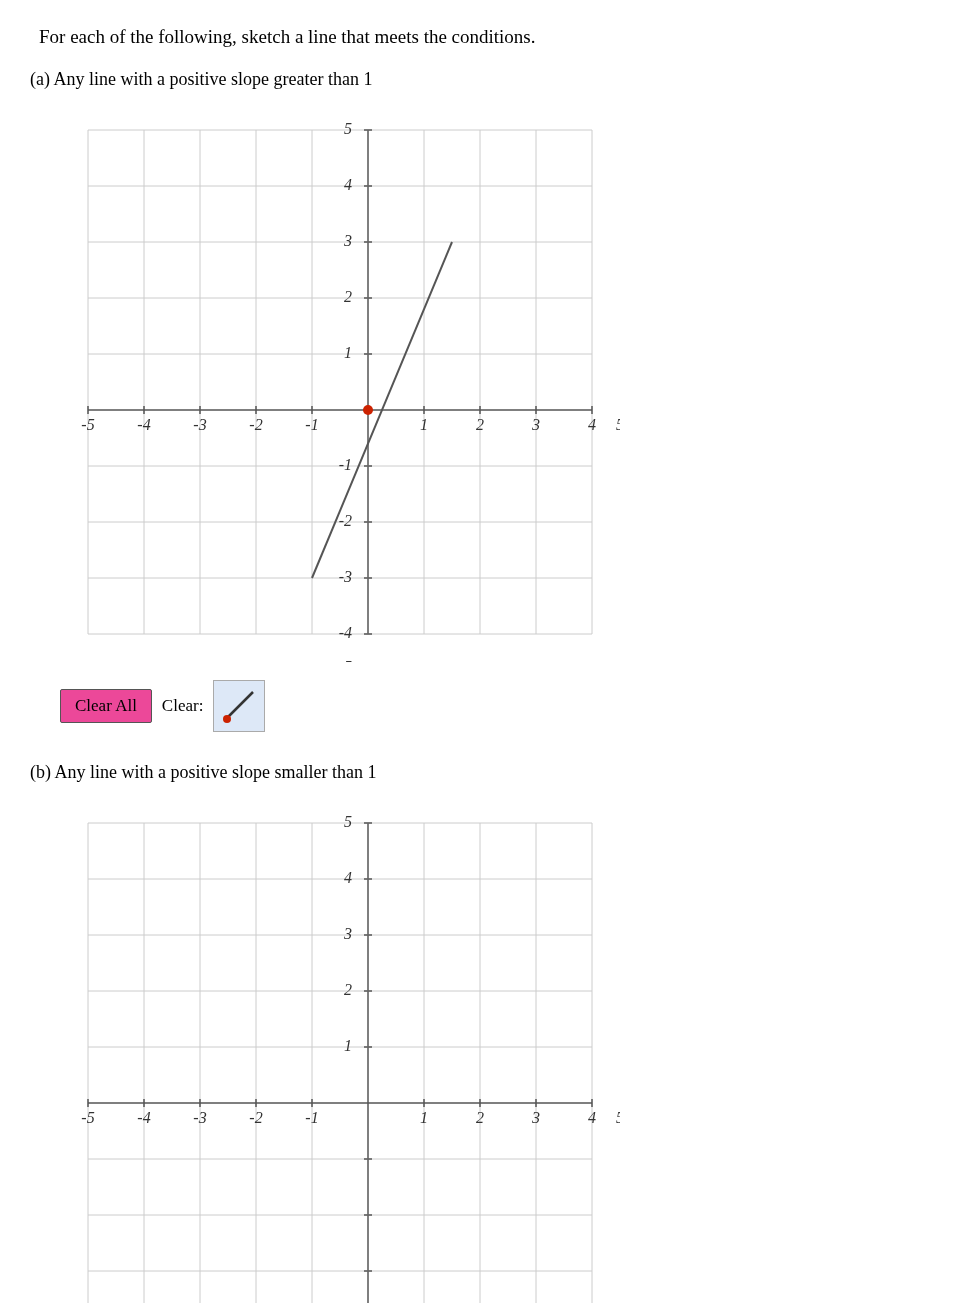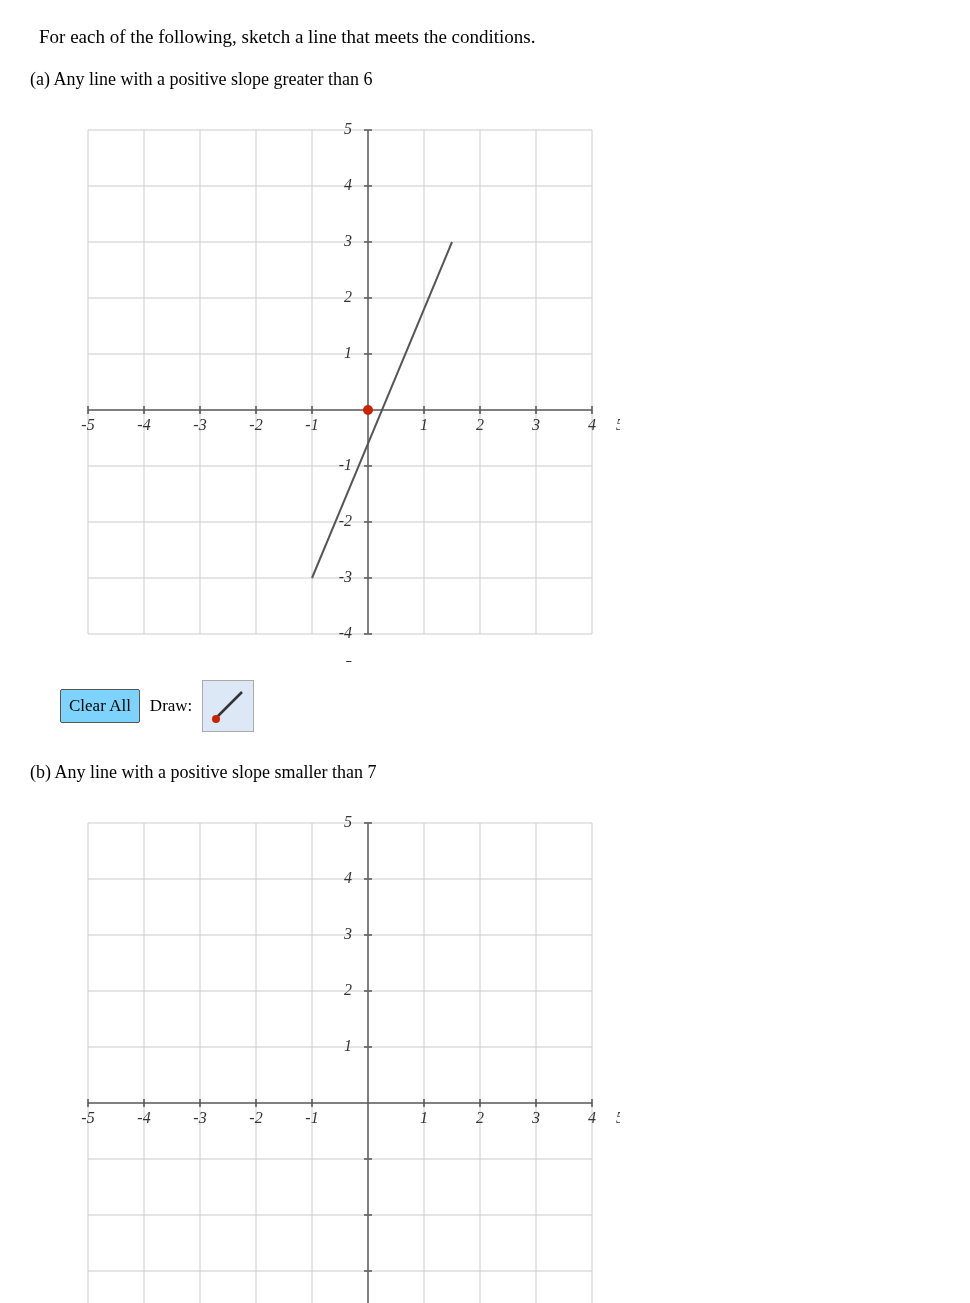--- a/index.html
+++ b/index.html
@@ -35,24 +35,24 @@
     }
     .controls {
       display: flex;
       align-items: center;
       gap: 10px;
       margin-bottom: 30px;
       margin-left: 30px;
     }
     .clear-all-btn {
       border: 1px solid #555;
-      background: #7dd3fc;
+      background: #ec4899;
       font-family: Georgia, serif;
       font-size: 17px;
-      padding: 6px 8px;
+      padding: 6px 14px;
       cursor: pointer;
       border-radius: 2px;
     }
     .draw-label {
       font-size: 17px;
       font-family: Georgia, serif;
     }
     .draw-icon {
       width: 52px;
       height: 52px;
@@ -62,21 +62,21 @@
       align-items: center;
       justify-content: center;
       position: relative;
     }
   </style>
 </head>
 <body>
 
 <p class="instructions">For each of the following, sketch a line that meets the conditions.</p>
 
-<p class="part-label">(a) Any line with a positive slope greater than 6</p>
+<p class="part-label">(a) Any line with a positive slope greater than 1</p>
 
 <div class="graph-container">
   <svg class="graph-svg" viewBox="0 0 560 560" xmlns="http://www.w3.org/2000/svg">
 
     <line x1="28" y1="28" x2="28" y2="532" stroke="#ccc" stroke-width="1"></line>
     <line x1="84" y1="28" x2="84" y2="532" stroke="#ccc" stroke-width="1"></line>
     <line x1="140" y1="28" x2="140" y2="532" stroke="#ccc" stroke-width="1"></line>
     <line x1="196" y1="28" x2="196" y2="532" stroke="#ccc" stroke-width="1"></line>
     <line x1="252" y1="28" x2="252" y2="532" stroke="#ccc" stroke-width="1"></line>
 
@@ -144,31 +144,31 @@
     <text x="292" y="570" text-anchor="end" font-family="Georgia,serif" font-style="italic" font-size="16" fill="#333">-5</text>
 
     <line x1="252" y1="476" x2="392" y2="140" stroke="#555" stroke-width="2"></line>
 
     <circle cx="308" cy="308" r="5" fill="#cc2200"></circle>
   </svg>
 </div>
 
 <div class="controls">
   <button class="clear-all-btn">Clear All</button>
-  <span class="draw-label">Draw:</span>
+  <span class="draw-label">Clear:</span>
   <div class="draw-icon">
     <svg width="40" height="40" viewBox="0 0 40 40" xmlns="http://www.w3.org/2000/svg">
 
       <line x1="6" y1="34" x2="34" y2="6" stroke="#333" stroke-width="2.5"></line>
       <circle cx="8" cy="33" r="4" fill="#cc2200"></circle>
     </svg>
   </div>
 </div>
 
-<p class="part-label">(b) Any line with a positive slope smaller than 7</p>
+<p class="part-label">(b) Any line with a positive slope smaller than 1</p>
 
 <div class="graph-container">
   <svg class="graph-svg" viewBox="0 0 560 560" xmlns="http://www.w3.org/2000/svg">
 
     <line x1="28" y1="28" x2="28" y2="532" stroke="#ccc" stroke-width="1"></line>
     <line x1="84" y1="28" x2="84" y2="532" stroke="#ccc" stroke-width="1"></line>
     <line x1="140" y1="28" x2="140" y2="532" stroke="#ccc" stroke-width="1"></line>
     <line x1="196" y1="28" x2="196" y2="532" stroke="#ccc" stroke-width="1"></line>
     <line x1="252" y1="28" x2="252" y2="532" stroke="#ccc" stroke-width="1"></line>
     <line x1="308" y1="28" x2="308" y2="532" stroke="#555" stroke-width="1.5"></line>

